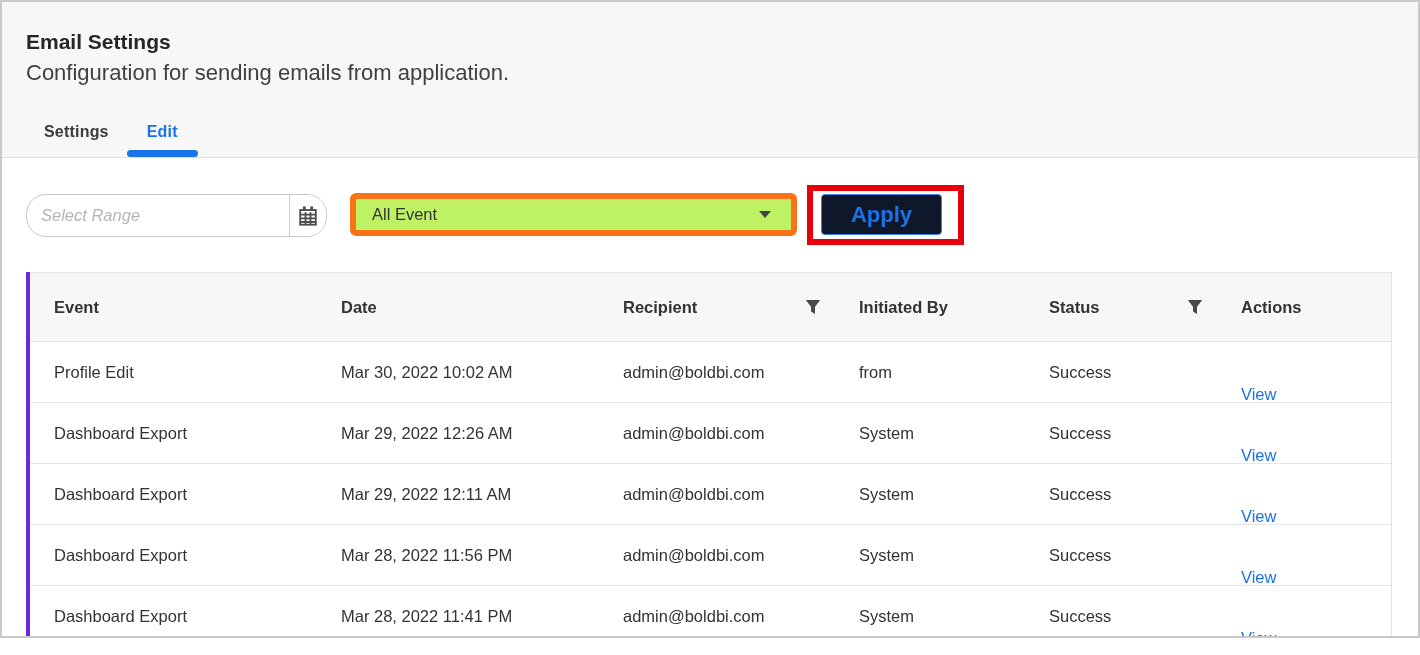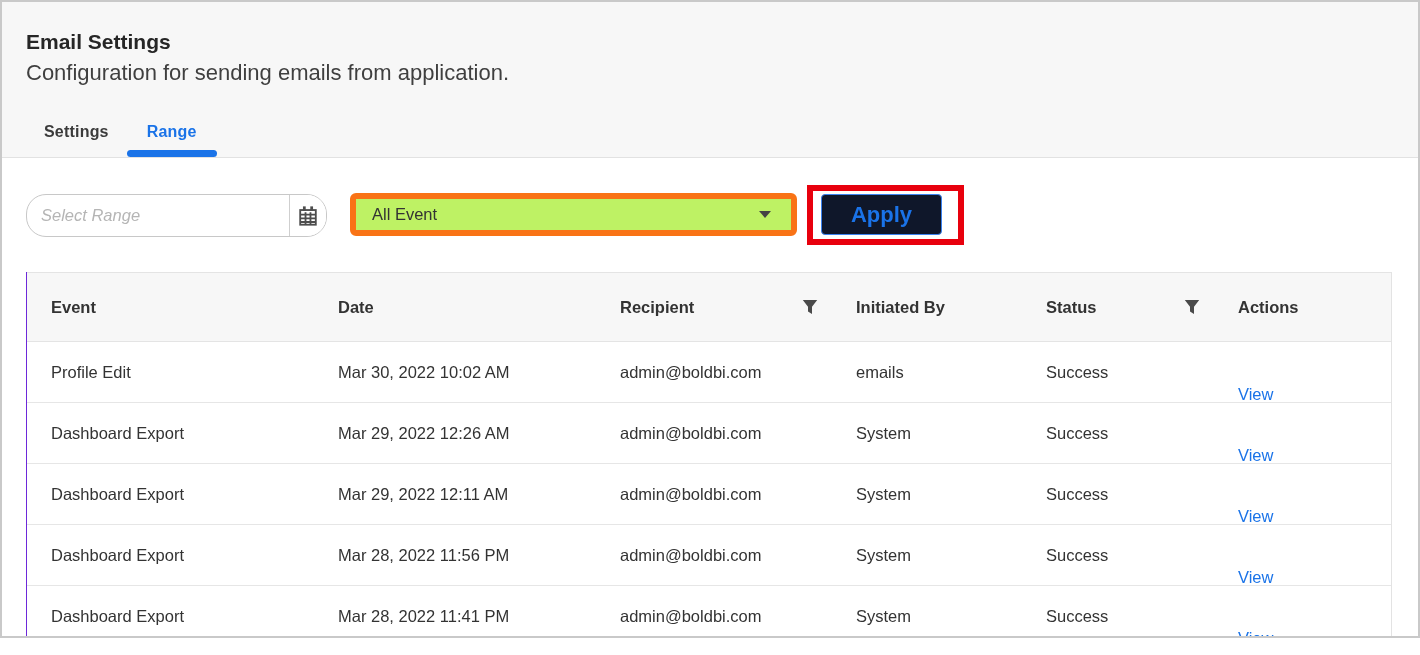--- a/index.html
+++ b/index.html
@@ -67,21 +67,21 @@
     font-size:22px; font-weight:700; cursor:pointer;
   }
   .red-box {
     position:absolute; left:805px; top:183px; width:157px; height:60px;
     border:6px solid #e8000d; pointer-events:none; z-index:5;
   }
 
   
   .log-table {
     position:absolute; left:24px; top:270px; width:1366px;
-    border-left:1px solid #6d28d9; border-right:1px solid #e3e3e3;
+    border-left:4px solid #6d28d9; border-right:1px solid #e3e3e3;
   }
   .thead, .trow {
     display:grid;
     grid-template-columns:287px 282px 236px 190px 192px 1fr;
   }
   .thead {
     height:70px; background:#f7f7f7;
     border-top:1px solid #e4e4e4; border-bottom:1px solid #e4e4e4;
   }
   .th {
@@ -101,21 +101,21 @@
 </head>
 <body>
 
 <div class="screen">
 
   <div class="header-section">
     <div class="page-title">Email Settings</div>
     <div class="page-subtitle">Configuration for sending emails from application.</div>
     <div class="tabs">
       <div class="tab">Settings</div>
-      <div class="tab active">Range</div>
+      <div class="tab active">Edit</div>
     </div>
   </div>
 
   <div class="daterange">
     <input type="text" placeholder="Select Range" style="">
     <div class="cal-btn">
       <svg width="22" height="22" viewBox="0 0 24 24">
         <rect x="3.5" y="5.5" width="17" height="16" fill="none" stroke="#4d4d4d" stroke-width="2"></rect>
         <rect x="6.5" y="1.5" width="3" height="5" fill="#4d4d4d"></rect>
         <rect x="14.5" y="1.5" width="3" height="5" fill="#4d4d4d"></rect>
@@ -161,21 +161,21 @@
       </div>
       <div class="th">
         <span>Actions</span>
       </div>
     </div>
 
     <div class="trow">
       <div class="td">Profile Edit</div>
       <div class="td">Mar 30, 2022 10:02 AM</div>
       <div class="td">admin@boldbi.com</div>
-      <div class="td">emails</div>
+      <div class="td">from</div>
       <div class="td">Success</div>
       <div class="td">
           <span class="view-link">View</span>
         </div>
     </div>
 
     <div class="trow">
       <div class="td">Dashboard Export</div>
       <div class="td">Mar 29, 2022 12:26 AM</div>
       <div class="td">admin@boldbi.com</div>

